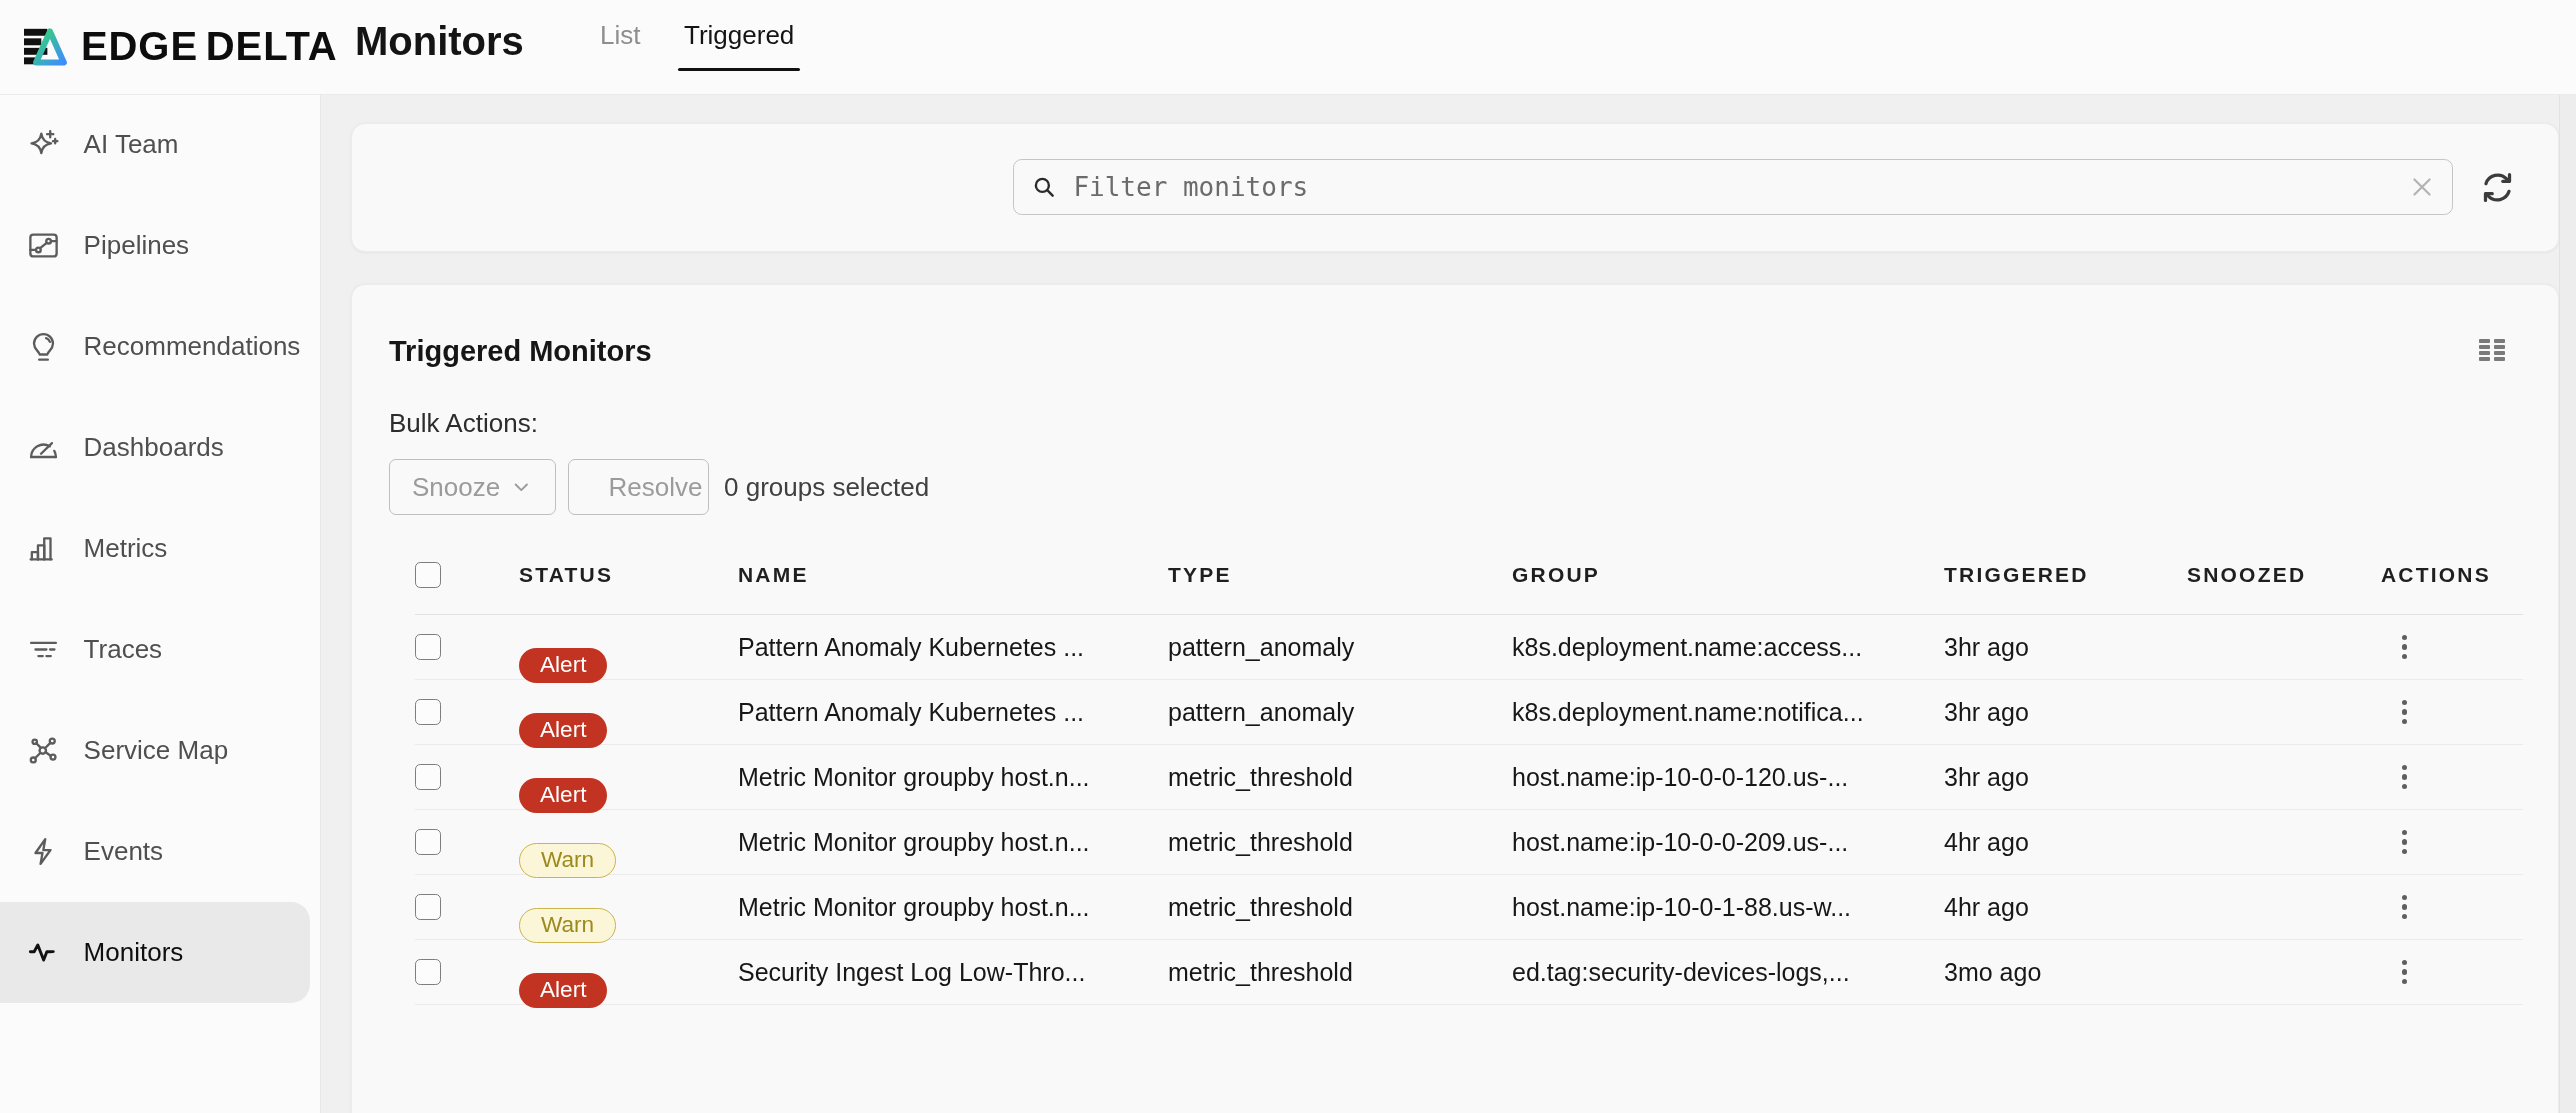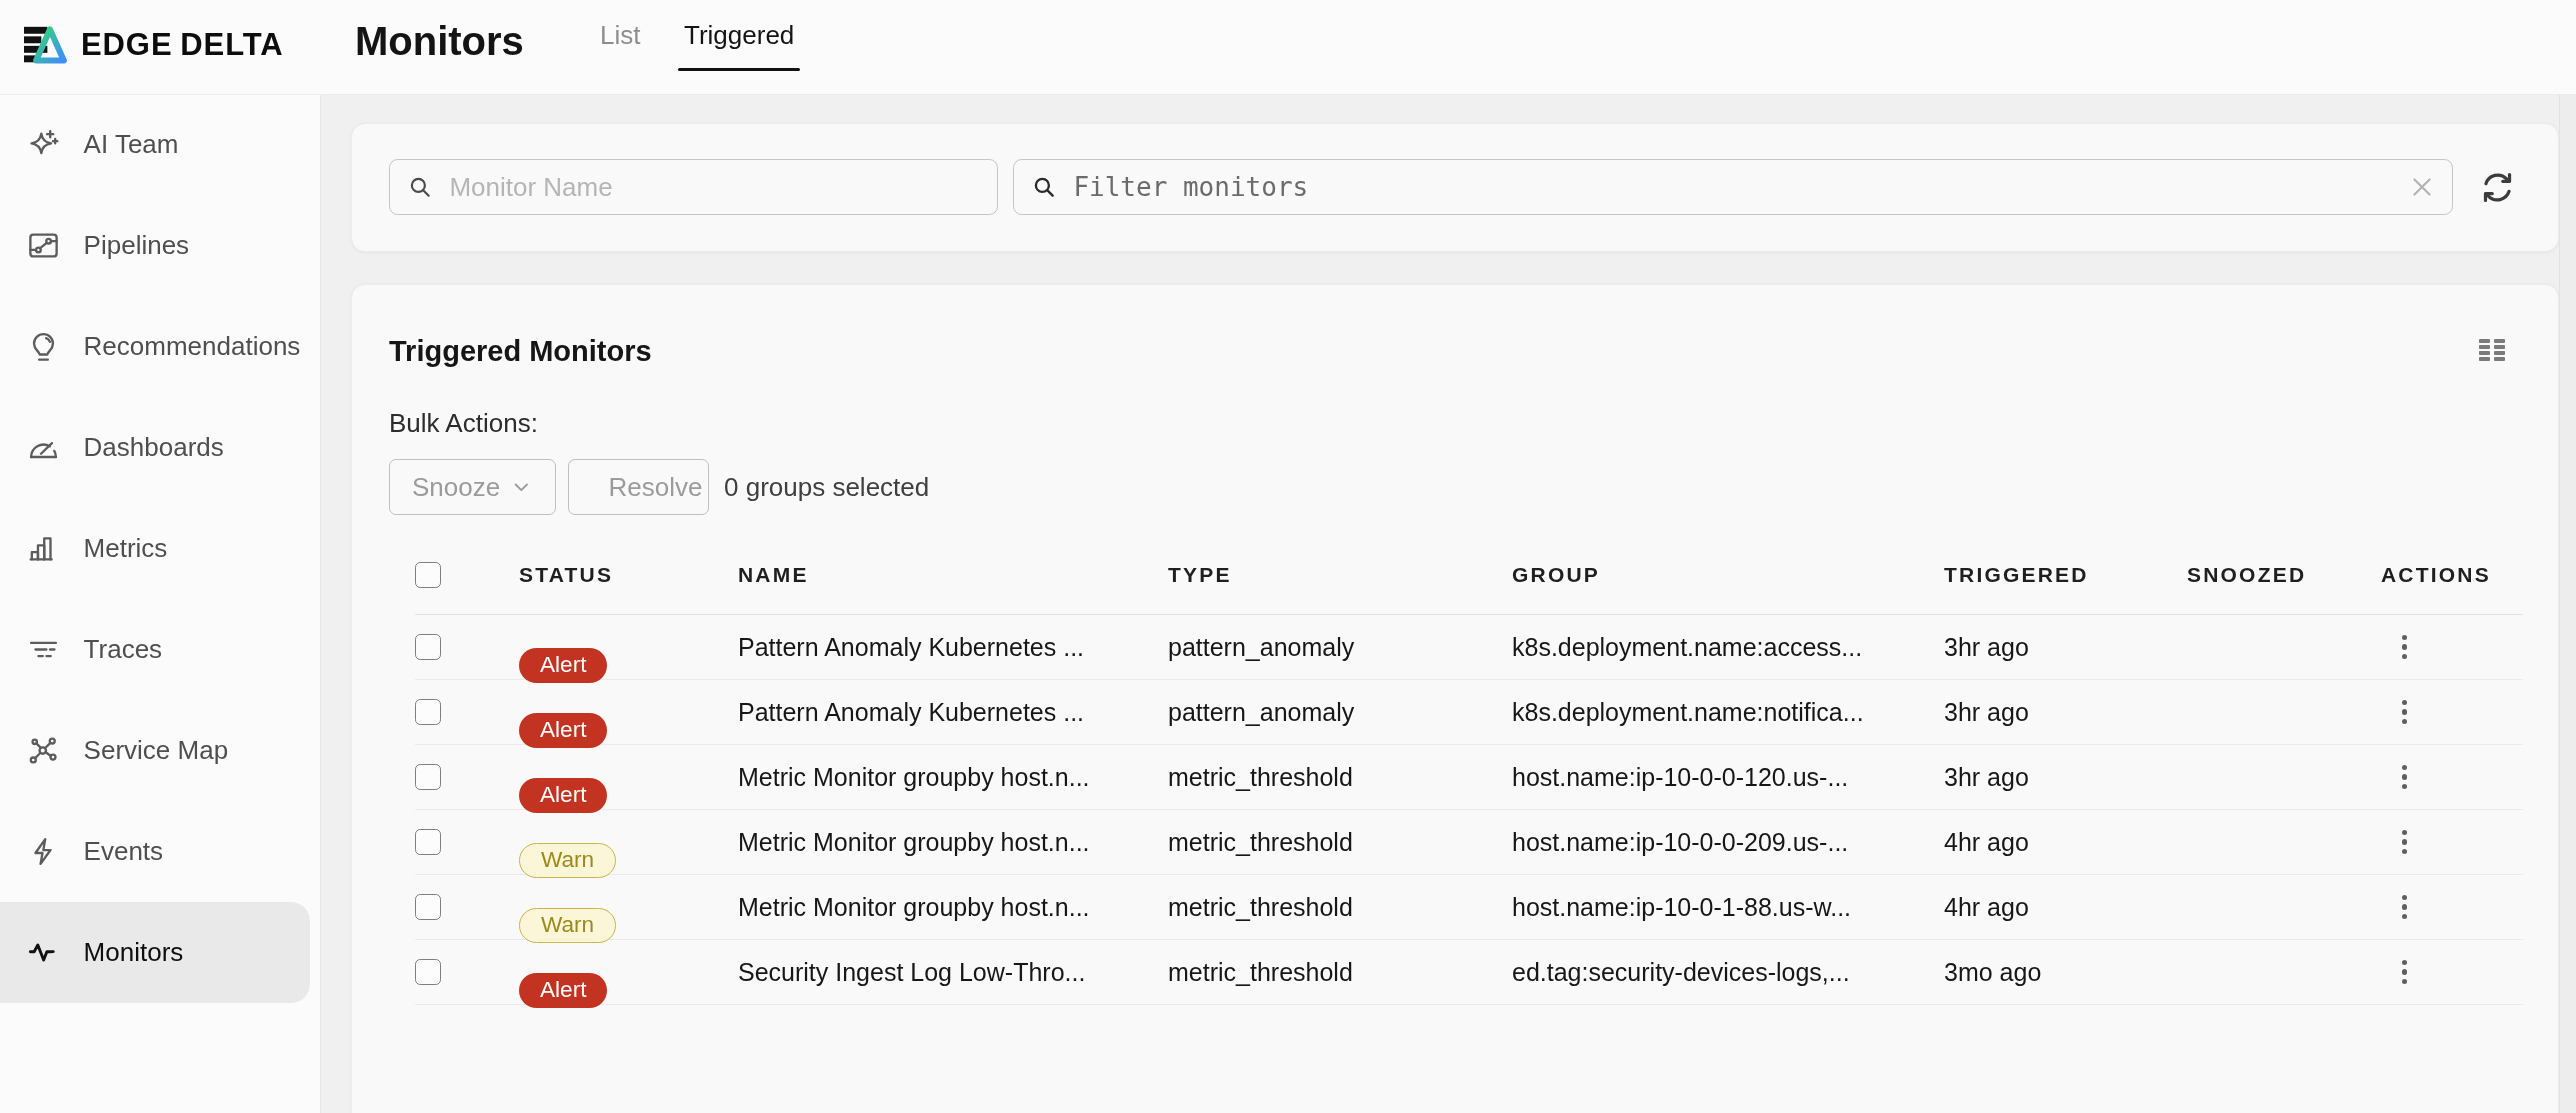--- a/index.html
+++ b/index.html
@@ -2,21 +2,21 @@
 <html style="--alert_bg: #C23421; --warn_bg: #FCF6D8; --warn_border: #CDB44A; --warn_text: #9C8A1C;font-size:14px"><head>
 <meta charset="utf-8">
 <style>
   html,body{margin:0;padding:0;background:#E9E9EA;font-family:"Liberation Sans",sans-serif;-webkit-font-smoothing:antialiased;}
   .screen{position:relative;width:2576px;height:1113px;overflow:hidden;background:#F0F0F1;}
 
   
   .topbar{position:absolute;left:0;top:0;width:2576px;height:94px;background:#FBFBFB;border-bottom:0.9px solid #EBEBEB;z-index:5;}
   .logo{position:absolute;left:24px;top:24px;display:flex;align-items:center;gap:12px;}
   .logo-mark{width:45px;height:42px;}
-  .logo-text{font-size:31px;font-weight:800;letter-spacing:0.9px;color:#0D0D0D;display:flex;gap:7.8px;}
+  .logo-text{font-size:40px;font-weight:800;letter-spacing:0.9px;color:#0D0D0D;display:flex;gap:7.8px;}
   .page-title{position:absolute;left:355px;top:0;height:82px;display:flex;align-items:center;font-size:40px;font-weight:700;color:#141414;}
   .tab{position:absolute;top:0;height:71px;display:flex;align-items:center;font-size:26px;color:#8E8E8E;cursor:pointer;}
   .tab-list{left:600px;}
   .tab-triggered{left:684px;color:#141414;font-weight:500;}
   .tab.active::after{content:"";position:absolute;left:-6px;right:-6px;bottom:0;height:3.5px;background:#111;border-radius:1.7px;}
 
   
   .sidebar{position:absolute;left:0;top:94px;bottom:0;width:320px;background:#FBFBFB;border-right:1.7px solid #E7E7E7;z-index:4;}
   .side-item{position:relative;height:101px;display:flex;align-items:center;padding-left:26px;gap:22.6px;color:#4F4F4F;font-size:26px;cursor:pointer;}
   .side-item .sicon{width:35px;height:35px;color:#5C5C5C;flex:0 0 auto;display:flex;align-items:center;justify-content:center;}
@@ -206,27 +206,20 @@
       <span class="sicon">
         <svg width="35" height="35" viewBox="0 0 24 24" fill="none" stroke="currentColor" stroke-width="2" stroke-linecap="round" stroke-linejoin="round">
           <path d="M3 11.5h2.6L8.1 6.8l4 10.4 2.2-5.7h2.2l2.2-.1"></path>
         </svg>
       </span>
       <span>Monitors</span>
     </div>
   </nav>
 
   <section class="card search-card">
-    <div class="inp inp-name">
-      <svg class="icon-search" viewBox="0 0 24 24" fill="none" stroke="currentColor" stroke-width="2" stroke-linecap="round">
-        <circle cx="10.5" cy="10.5" r="6"></circle>
-          <path d="M15.2 15.2 20 20"></path>
-      </svg>
-      <input type="text" placeholder="Monitor Name" style="">
-    </div>
 
     <div class="inp inp-filter">
       <svg class="icon-search" viewBox="0 0 24 24" fill="none" stroke="currentColor" stroke-width="2.2" stroke-linecap="round">
         <circle cx="10.5" cy="10.5" r="6"></circle>
           <path d="M15.2 15.2 20 20"></path>
       </svg>
       <input type="text" placeholder="Filter monitors" style="">
       <button class="btn-clear">
         <svg viewBox="0 0 24 24" fill="none" stroke="currentColor" stroke-width="2" stroke-linecap="round" width="26" height="26">
           <path d="M5 5l14 14M19 5 5 19"></path>

